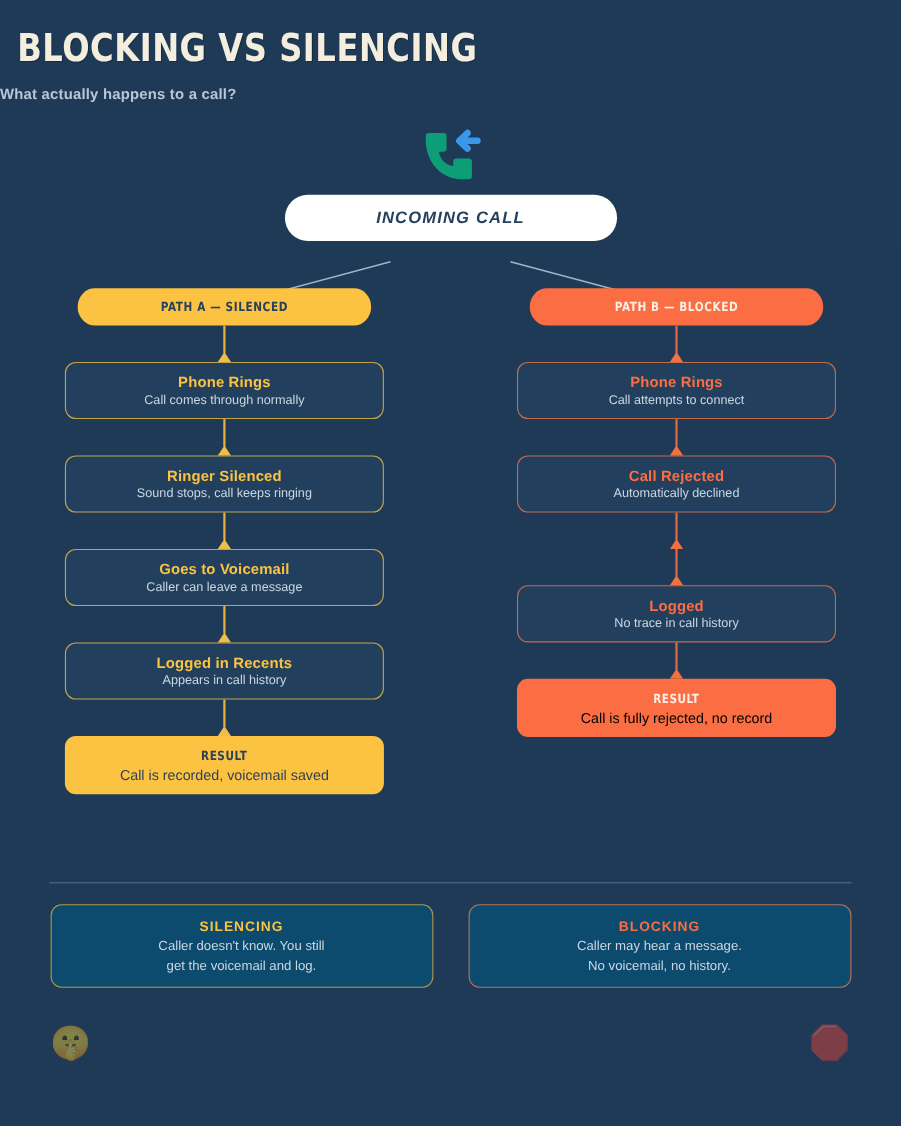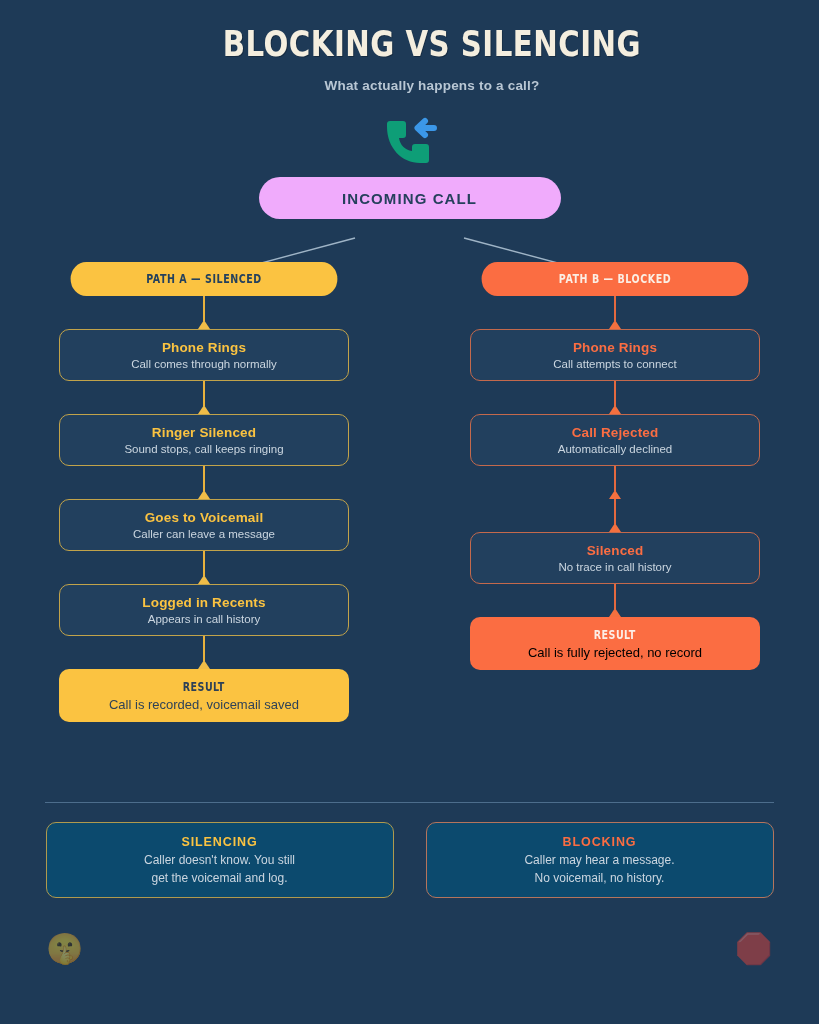--- a/index.html
+++ b/index.html
@@ -5,44 +5,44 @@
   * { margin:0; padding:0; box-sizing:border-box; }
   html, body {
     width:819px; height:1024px;
     background:#1e3a57;
     font-family:"Liberation Sans", sans-serif;
     overflow:hidden;
   }
   .page { position:relative; width:819px; height:1024px; }
 
   
-  .header { padding-top:24px; text-align:center;padding-left:45px; }
+  .header { padding-top:24px; text-align:left; }
   .title {
     font-family:"DejaVu Sans Condensed","Liberation Sans", sans-serif;
     font-size:35px; font-weight:bold; letter-spacing:.5px;
     color:#f4eedf; text-transform:uppercase;
     transform:scaleX(.93); display:inline-block;
     text-shadow:1px 1px 0 rgba(0,0,0,.25);
   }
   .subtitle {
     margin-top:14px; font-size:13.5px; font-weight:bold;
     color:#b9c7d4; letter-spacing:.2px;
   }
 
   
   .phone-wrap { margin-top:22px; text-align:center; height:58px; }
   .phone-wrap svg { display:inline-block; }
 
   
   .incoming-wrap { margin-top:4px; display:flex; justify-content:center; }
   .incoming-pill {
     width:302px; height:42px; border-radius:21px;
-    background:#f0abfc; color:#25405c;
+    background:#ffffff; color:#25405c;
     display:flex; align-items:center; justify-content:center;
-    font-size:15px; font-weight:bold; letter-spacing:1.1px;
+    font-size:15px; font-weight:bold; letter-spacing:1.1px;font-style:italic;
   }
 
   
   .fan { position:absolute; left:0; top:232px; width:819px; height:52px; pointer-events:none; }
 
   
   .columns {
     position:absolute; left:0; top:262px; width:819px;
     display:flex; justify-content:center; gap:121px;
   }
@@ -234,21 +234,21 @@
       <div class="connector c-b">
           <div class="line"></div>
           <div class="head"></div>
         </div>
 
       <div class="connector c-b">
           <div class="line"></div>
           <div class="head"></div>
         </div>
       <div class="step step-b">
-        <div class="step-title">Silenced</div>
+        <div class="step-title">Logged</div>
         <div class="step-sub">No trace in call history</div>
       </div>
 
       <div class="connector c-b">
           <div class="line"></div>
           <div class="head"></div>
         </div>
       <div class="result result-b">
         <div class="result-label">RESULT</div>
         <div class="result-text">Call is fully rejected, no record</div>

